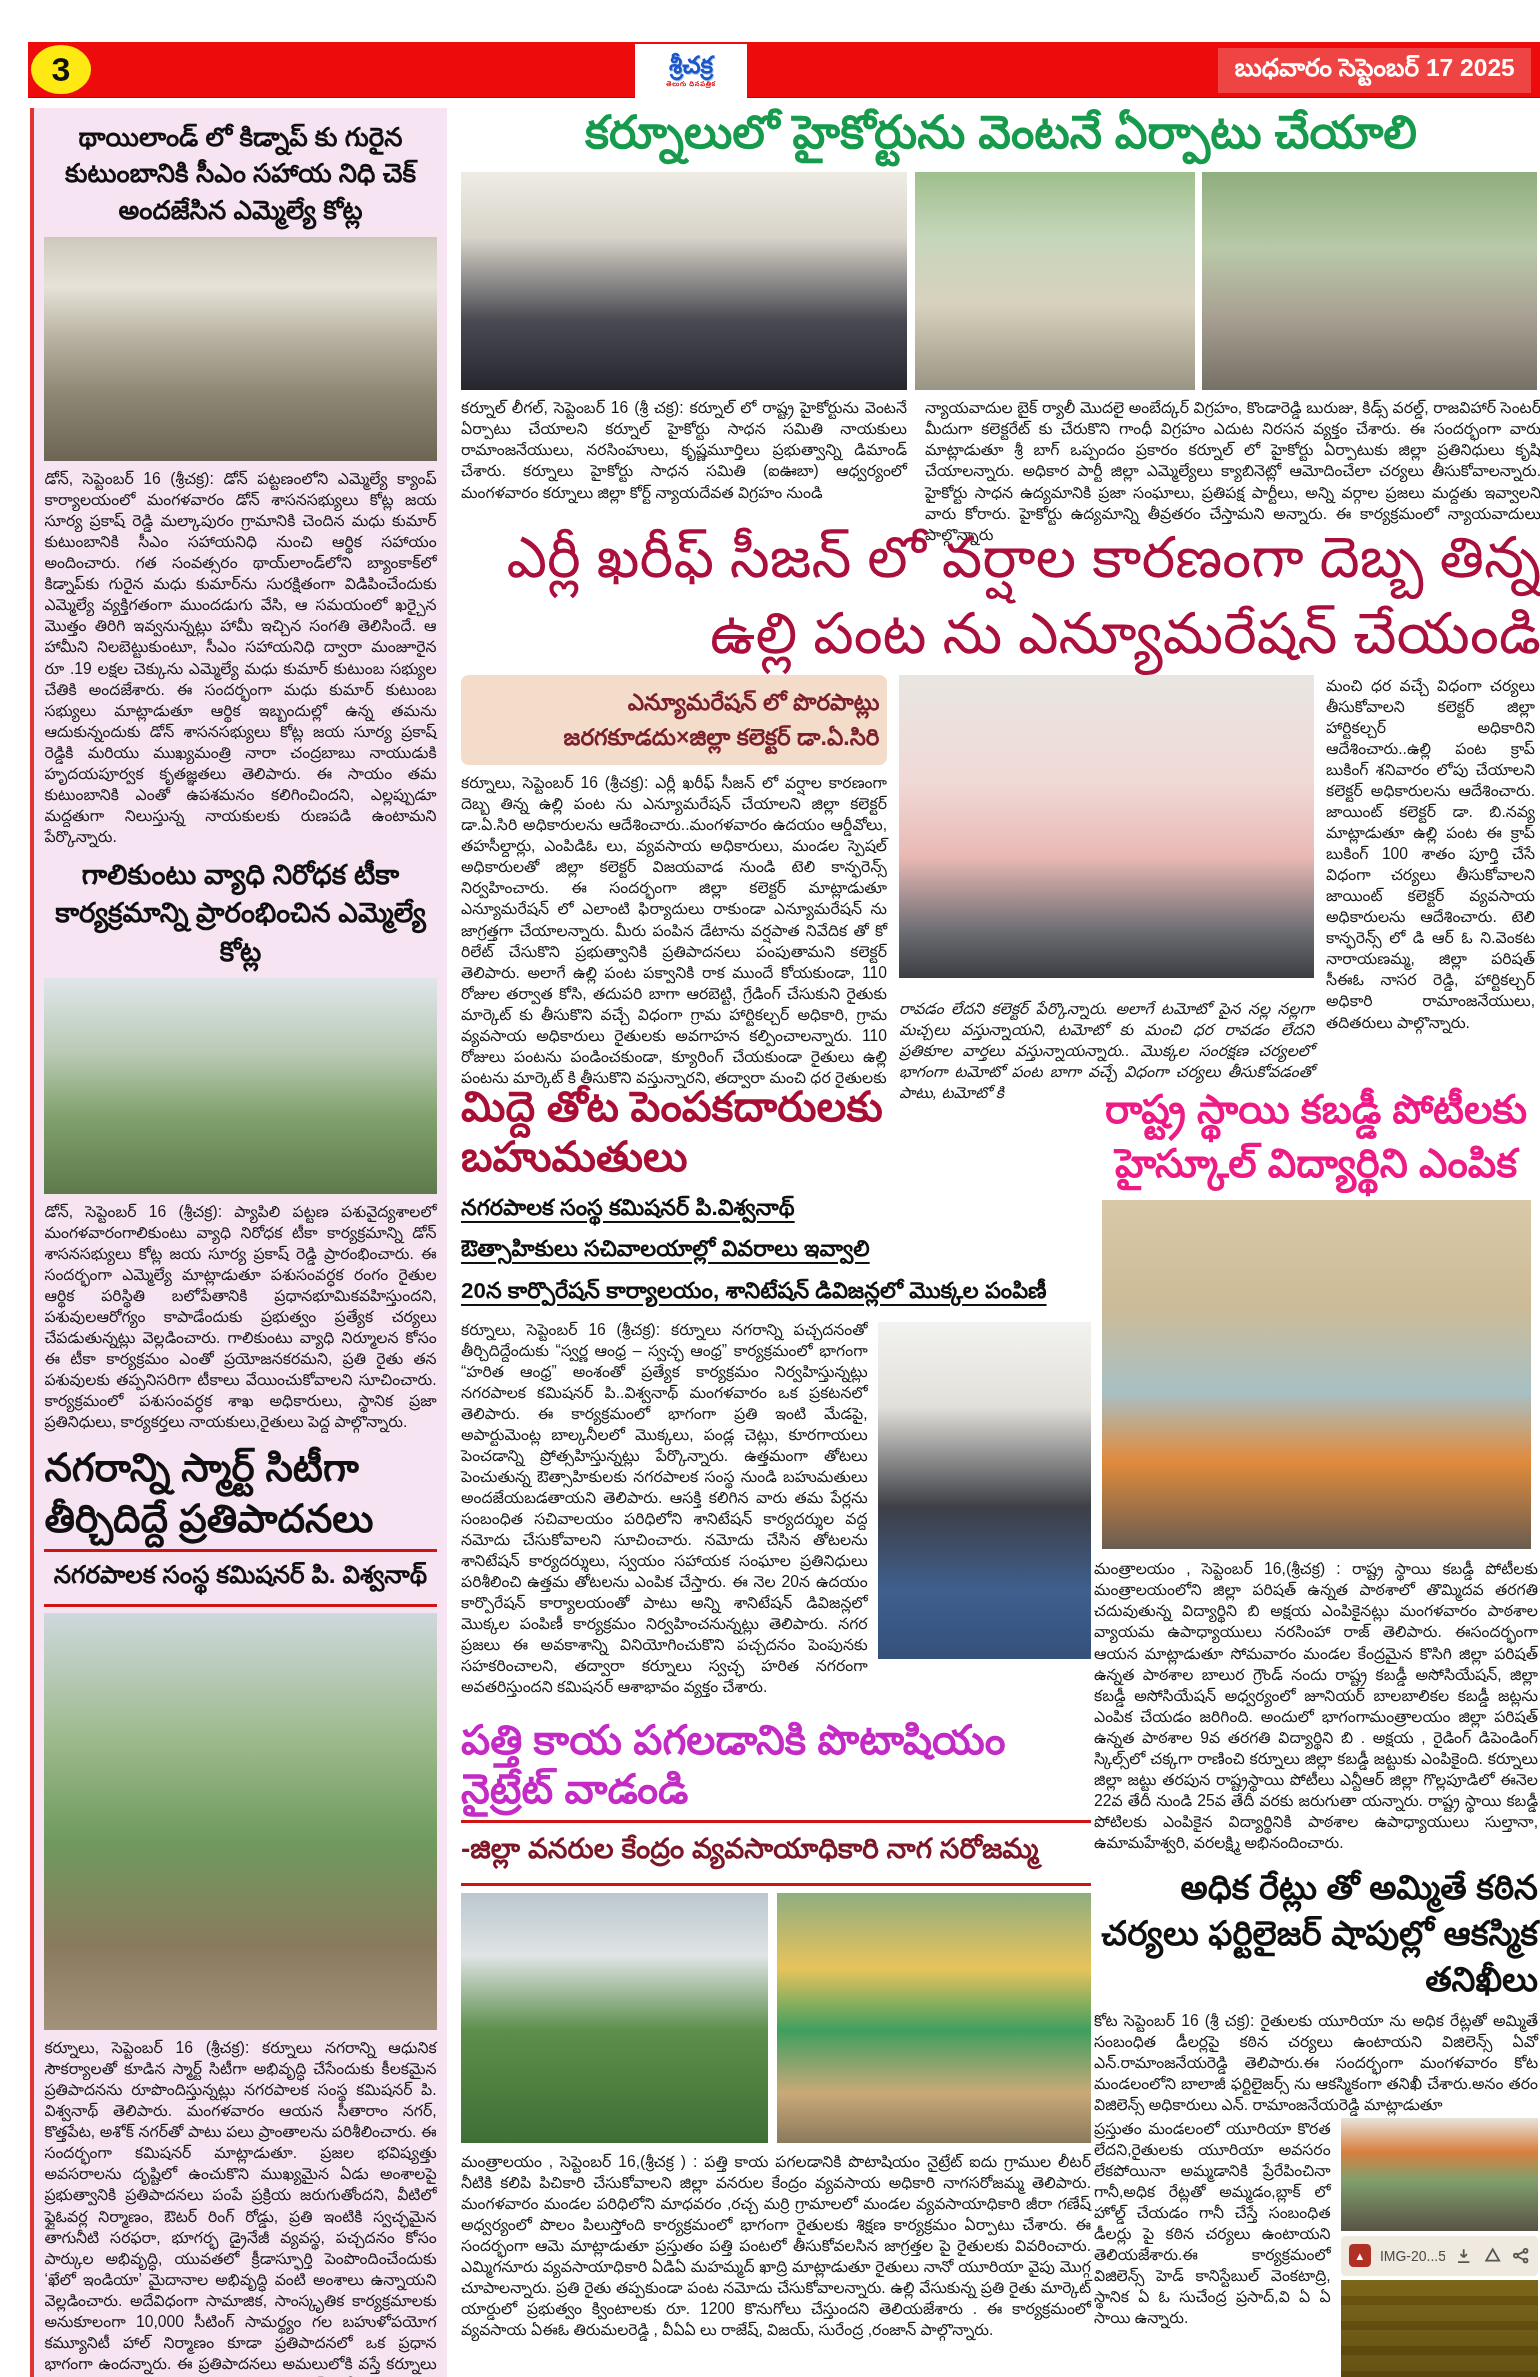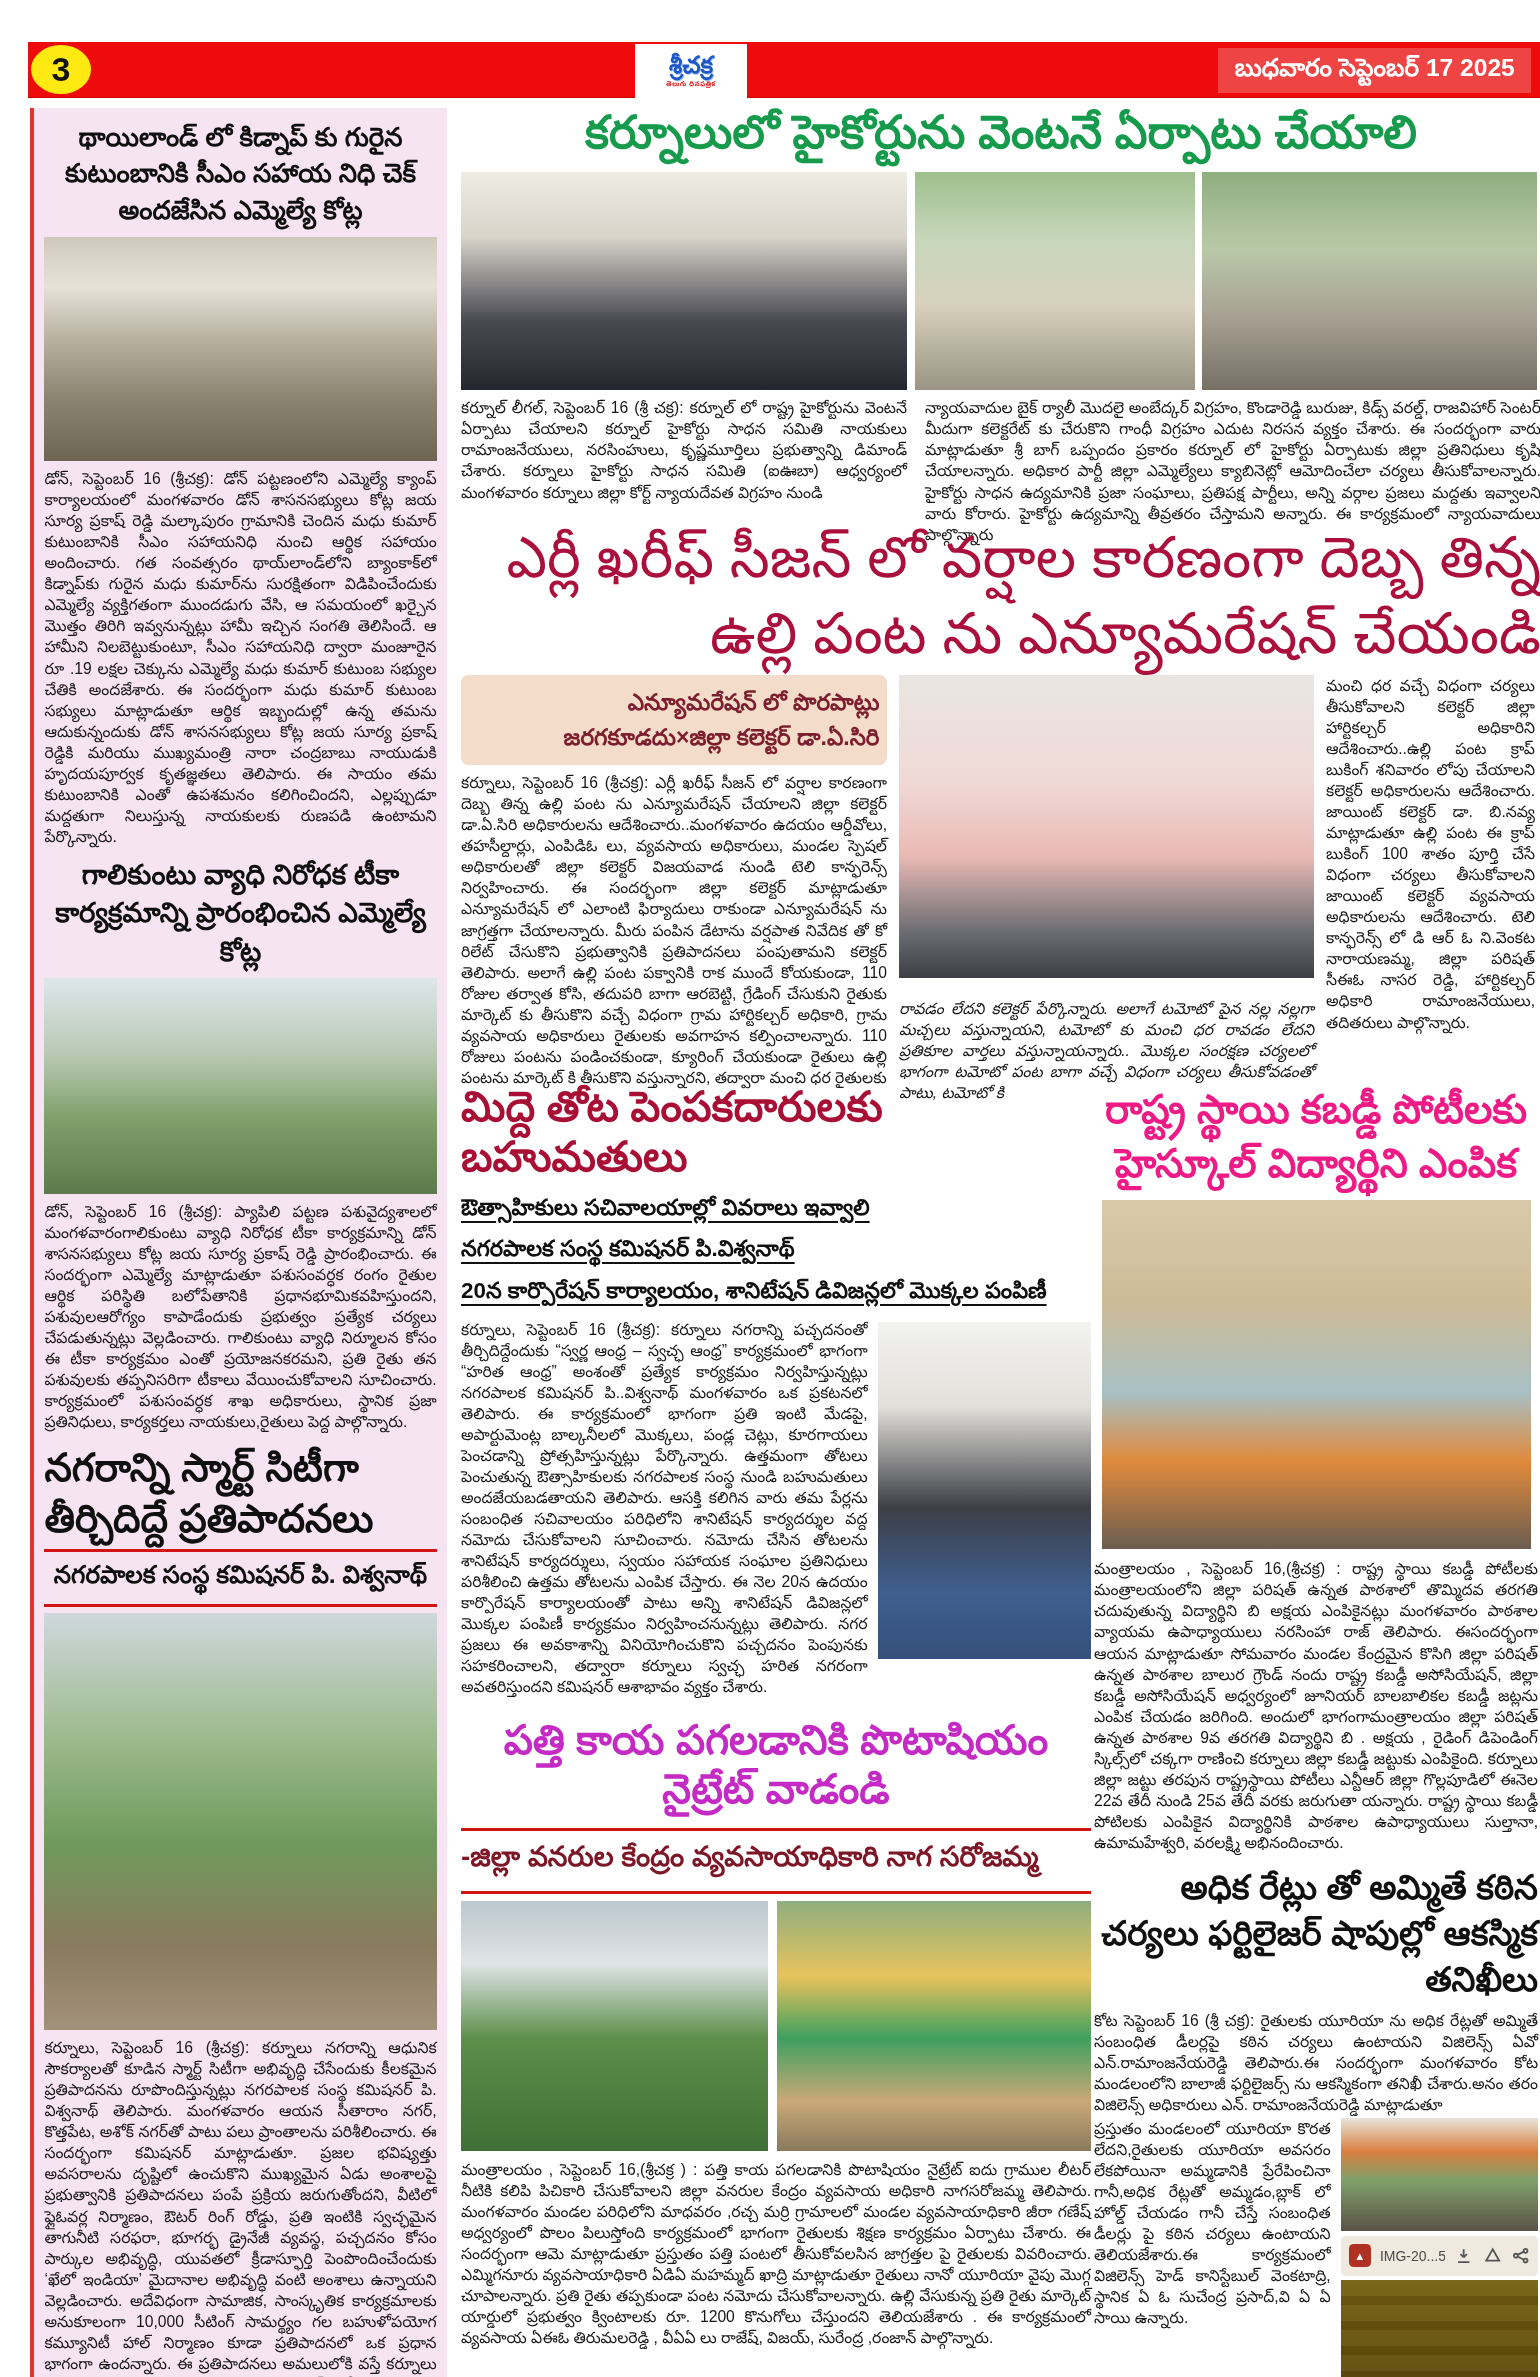--- a/index.html
+++ b/index.html
@@ -54,21 +54,21 @@
   .onion-c3 { width:209px; }
 
   
   .mid-col { position:absolute; left:461px; top:1082px; width:630px; }
   .midde-head { font-size:42px; font-weight:bold; color:#a90f35; line-height:1.2; margin-bottom:12px; }
   .midde-sub { display:block; font-size:22.4px; font-weight:bold; color:#101010; text-decoration:underline; text-underline-offset:6px; margin:10.4px 0; }
   .midde-body { margin-top:10.4px; }
   .ph-portrait { float:right; width:213px; height:337px; margin:3px 0 6px 10.4px; background:linear-gradient(180deg,#f2f2f0 0%,#e2e0da 25%,#3d3f46 55%,#3f5f8f 80%,#35507a 100%); }
 
   .cotton { margin-top:18px; }
-  .cotton-head { font-size:41px; font-weight:bold; color:#c42ac4; line-height:1.2; text-align:center; margin-bottom:14px; }
+  .cotton-head { font-size:41px; font-weight:bold; color:#c42ac4; line-height:1.2; text-align:left; margin-bottom:6px; }
   .cotton-sub { font-size:28px; font-weight:bold; color:#7d1626; padding:6px 0; }
   .cotton-photos { display:flex; gap:9px; margin:7.5px 0; }
   .ph-cotton { height:250px; background:linear-gradient(180deg,#bcc7cf 0%,#dfe4e6 25%,#5d8f4b 55%,#3f6f35 100%); }
   .ph-rbk { height:250px; background:linear-gradient(180deg,#8fae7f 0%,#e8c35c 30%,#3f9f5f 55%,#caa978 80%,#8a7a5e 100%); }
 
   
   .right-col { position:absolute; left:1094px; top:1082px; width:444px; }
   .kab-head { font-size:40px; font-weight:bold; color:#ee1b86; line-height:1.35; text-align:center; margin-bottom:10.4px; }
   .ph-trophy { height:349px; background:linear-gradient(180deg,#d9c9a8 0%,#cdbb97 30%,#a8c0c4 55%,#e08a3c 75%,#6a5d50 100%); margin:0 7.5px; width:auto; }
   .kab-body { margin-top:9px; }
@@ -144,22 +144,22 @@
     <div class="onion-c2">
       <div class="photo ph-collector"></div>
       <p class="body-txt onion-cap">రావడం లేదని కలెక్టర్ పేర్కొన్నారు. అలాగే టమోటో పైన నల్ల నల్లగా మచ్చలు వస్తున్నాయని, టమోటో కు మంచి ధర రావడం లేదని ప్రతికూల వార్తలు వస్తున్నాయన్నారు.. మొక్కల సంరక్షణ చర్యలలో భాగంగా టమోటో పంట బాగా వచ్చే విధంగా చర్యలు తీసుకోవడంతో పాటు, టమోటో కి</p>
     </div>
     <p class="body-txt onion-c3">మంచి ధర వచ్చే విధంగా చర్యలు తీసుకోవాలని కలెక్టర్ జిల్లా హార్టికల్చర్ అధికారిని ఆదేశించారు..ఉల్లి పంట క్రాప్ బుకింగ్ శనివారం లోపు చేయాలని కలెక్టర్ అధికారులను ఆదేశించారు. జాయింట్ కలెక్టర్ డా. బి.నవ్య మాట్లాడుతూ ఉల్లి పంట ఈ క్రాప్ బుకింగ్ 100 శాతం పూర్తి చేసే విధంగా చర్యలు తీసుకోవాలని జాయింట్ కలెక్టర్ వ్యవసాయ అధికారులను ఆదేశించారు. టెలి కాన్ఫరెన్స్ లో డి ఆర్ ఓ ని.వెంకట నారాయణమ్మ, జిల్లా పరిషత్ సీఈఓ నాసర రెడ్డి, హార్టికల్చర్ అధికారి రామాంజనేయులు, తదితరులు పాల్గొన్నారు.</p>
   </section>
 
   <section class="mid-col">
     <article>
       <h1 class="midde-head">మిద్దె తోట పెంపకదారులకు బహుమతులు</h1>
+      <span class="midde-sub">నగరపాలక సంస్థ కమిషనర్ పి.విశ్వనాథ్</span>
       <span class="midde-sub">ఔత్సాహికులు సచివాలయాల్లో వివరాలు ఇవ్వాలి</span>
-      <span class="midde-sub">నగరపాలక సంస్థ కమిషనర్ పి.విశ్వనాథ్</span>
       <span class="midde-sub">20న కార్పొరేషన్ కార్యాలయం, శానిటేషన్ డివిజన్లలో మొక్కల పంపిణీ</span>
       <div class="midde-body">
         <div class="ph-portrait"></div>
         <p class="body-txt">కర్నూలు, సెప్టెంబర్ 16 (శ్రీచక్ర): కర్నూలు నగరాన్ని పచ్చదనంతో తీర్చిదిద్దేందుకు “స్వర్ణ ఆంధ్ర – స్వచ్ఛ ఆంధ్ర” కార్యక్రమంలో భాగంగా “హరిత ఆంధ్ర” అంశంతో ప్రత్యేక కార్యక్రమం నిర్వహిస్తున్నట్లు నగరపాలక కమిషనర్ పి..విశ్వనాథ్ మంగళవారం ఒక ప్రకటనలో తెలిపారు. ఈ కార్యక్రమంలో భాగంగా ప్రతి ఇంటి మేడపై, అపార్టుమెంట్ల బాల్కనీలలో మొక్కలు, పండ్ల చెట్లు, కూరగాయలు పెంచడాన్ని ప్రోత్సహిస్తున్నట్లు పేర్కొన్నారు. ఉత్తమంగా తోటలు పెంచుతున్న ఔత్సాహికులకు నగరపాలక సంస్థ నుండి బహుమతులు అందజేయబడతాయని తెలిపారు. ఆసక్తి కలిగిన వారు తమ పేర్లను సంబంధిత సచివాలయం పరిధిలోని శానిటేషన్ కార్యదర్శుల వద్ద నమోదు చేసుకోవాలని సూచించారు. నమోదు చేసిన తోటలను శానిటేషన్ కార్యదర్శులు, స్వయం సహాయక సంఘాల ప్రతినిధులు పరిశీలించి ఉత్తమ తోటలను ఎంపిక చేస్తారు. ఈ నెల 20న ఉదయం కార్పొరేషన్ కార్యాలయంతో పాటు అన్ని శానిటేషన్ డివిజన్లలో మొక్కల పంపిణీ కార్యక్రమం నిర్వహించనున్నట్లు తెలిపారు. నగర ప్రజలు ఈ అవకాశాన్ని వినియోగించుకొని పచ్చదనం పెంపునకు సహకరించాలని, తద్వారా కర్నూలు స్వచ్ఛ హరిత నగరంగా అవతరిస్తుందని కమిషనర్ ఆశాభావం వ్యక్తం చేశారు.</p>
       </div>
     </article>
 
     <article class="cotton">
       <h1 class="cotton-head">పత్తి కాయ పగలడానికి పొటాషియం నైట్రేట్ వాడండి</h1>
       <hr class="rule-red">

